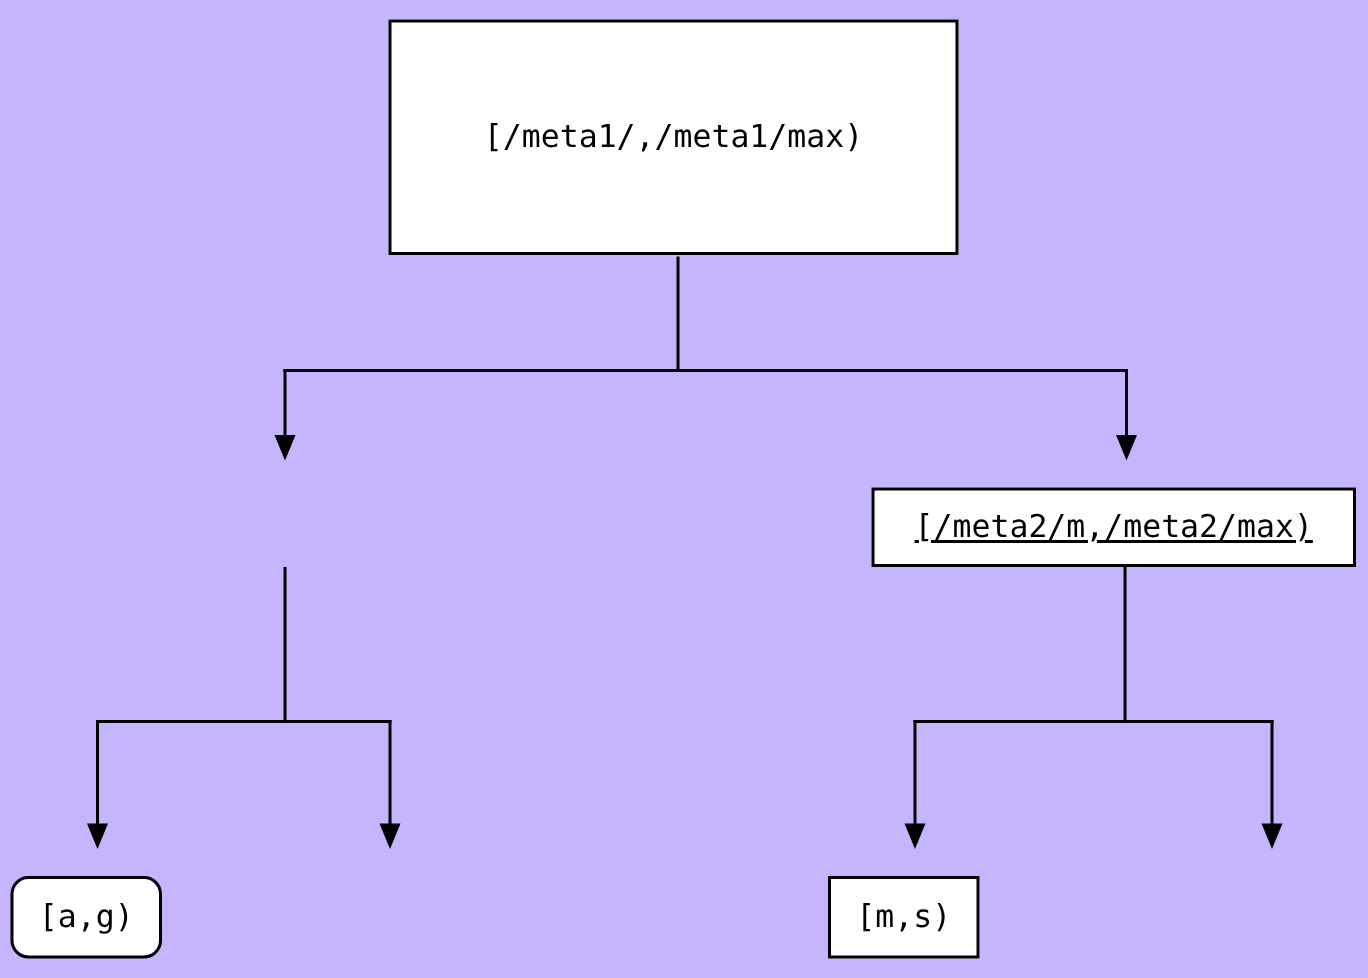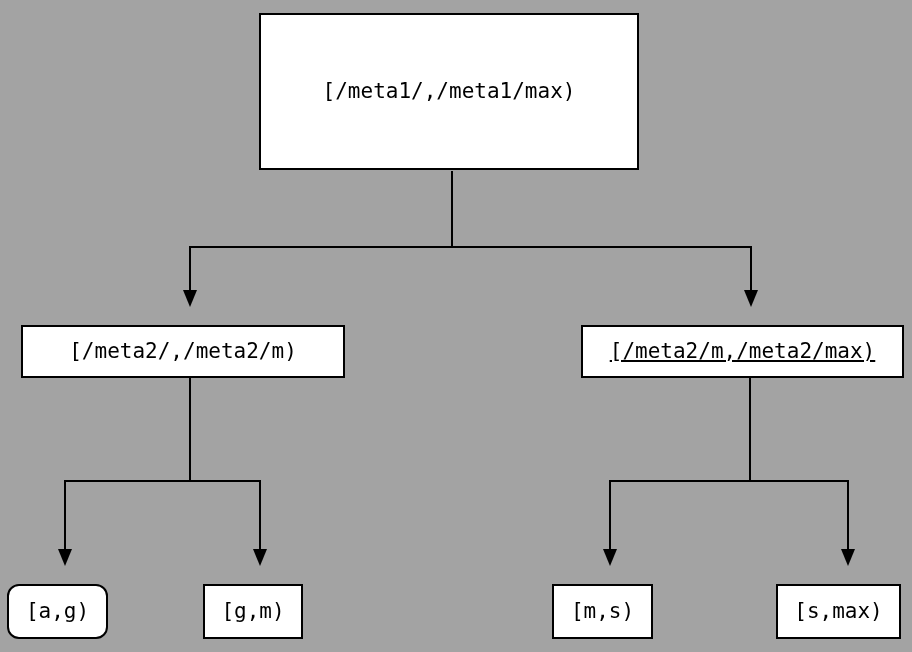--- a/index.html
+++ b/index.html
@@ -4,21 +4,21 @@
 <style>
   html, body {
     margin: 0;
     padding: 0;
     background: #ffffff;
   }
   .canvas {
     position: relative;
     width: 912px;
     height: 652px;
-    background: #a3a3a3;
+    background: #c4b5fd;
     font-family: "DejaVu Sans Mono", "Liberation Mono", monospace;
     color: #000000;
   }
   .edges-svg {
     position: absolute;
     left: 0;
     top: 0;
     width: 912px;
     height: 652px;
   }
@@ -82,37 +82,28 @@
       <polygon points="603,549 617,549 610,566"></polygon>
       <line x1="848" y1="480" x2="848" y2="550"></line>
       <polygon points="841,549 855,549 848,566"></polygon>
     </g>
   </svg>
 
   <div class="node node-root">
     <span>[/meta1/,/meta1/max)</span>
   </div>
 
-  <div class="node node-left-child">
-    <span>[/meta2/,/meta2/m)</span>
-  </div>
 
   <div class="node node-right-child">
     <span>[/meta2/m,/meta2/max)</span>
   </div>
 
   <div class="node node-leaf-ag">
     <span>[a,g)</span>
   </div>
 
-  <div class="node node-leaf-gm">
-    <span>[g,m)</span>
-  </div>
 
   <div class="node node-leaf-ms">
     <span>[m,s)</span>
   </div>
 
-  <div class="node node-leaf-smax">
-    <span>[s,max)</span>
-  </div>
 
 </div>
 
 </body></html>

